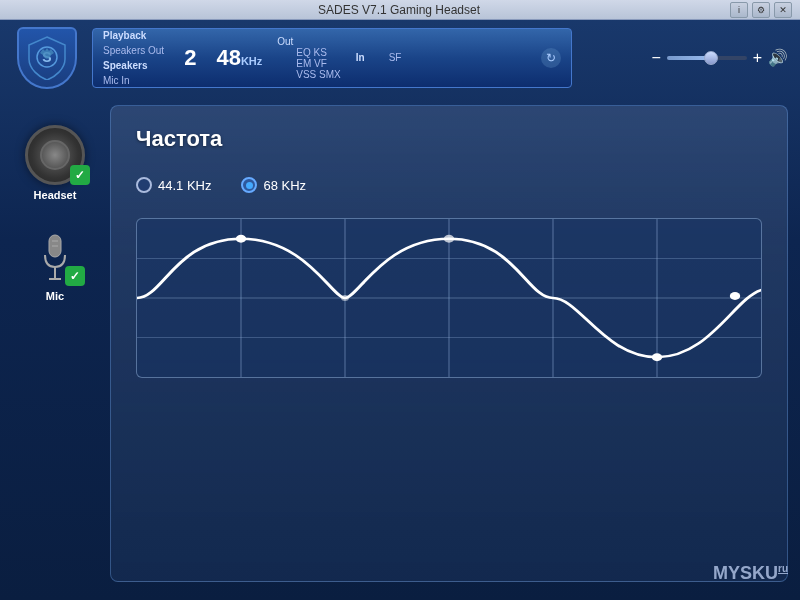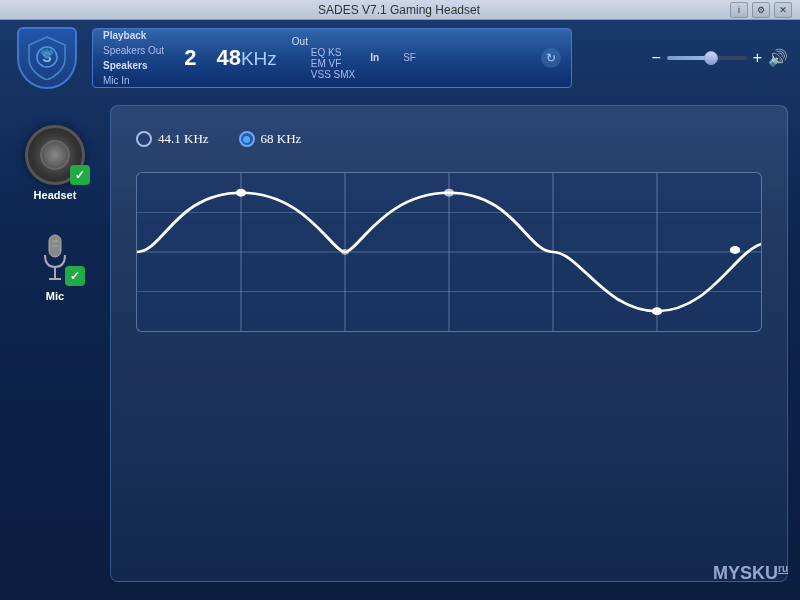--- a/index.html
+++ b/index.html
@@ -118,22 +118,22 @@
       font-weight: bold;
       padding: 0 5px;
     }
     .device-freq {
       color: white;
       font-size: 22px;
       font-weight: bold;
     }
     .device-freq-unit {
       color: #aaccff;
-      font-size: 19px;
-      font-weight: normal;
+      font-size: 11px;
+      font-weight: bold;
     }
 
     .device-out-section {
       display: flex;
       flex-direction: column;
       font-size: 10px;
     }
     .device-out-section .label { color: #ccddff; font-weight: normal; }
     .device-out-section .items { color: #aabbee; margin-left: 19px; }
 
@@ -310,21 +310,20 @@
       color: white;
       text-shadow: 0 1px 3px rgba(0,0,0,0.5);
     }
 
     
     .radio-group {
       display: flex;
       gap: 30px;
       align-items: center;
       padding: 5px 0;
-      font-family: Liberation Serif, serif;
     }
     .radio-item {
       display: flex;
       align-items: center;
       gap: 6px;
       cursor: pointer;
     }
     .radio-outer {
       width: 16px;
       height: 16px;
@@ -482,20 +481,21 @@
               <line x1="13" y1="13" x2="19" y2="13" stroke="#ccc" stroke-width="1" opacity="0.5"></line>
             </svg>
           </div>
           <div class="check-badge">✓</div>
         </div>
         <span class="sidebar-label">Mic</span>
       </div>
     </div>
 
     <div class="main-panel">
+      <div class="panel-title">Частота</div>
 
       <div class="radio-group">
         <div class="radio-item">
           <div class="radio-outer">
           </div>
           <span class="radio-label">44.1 KHz</span>
         </div>
         <div class="radio-item">
           <div class="radio-outer selected">
             <div class="radio-dot"></div>

